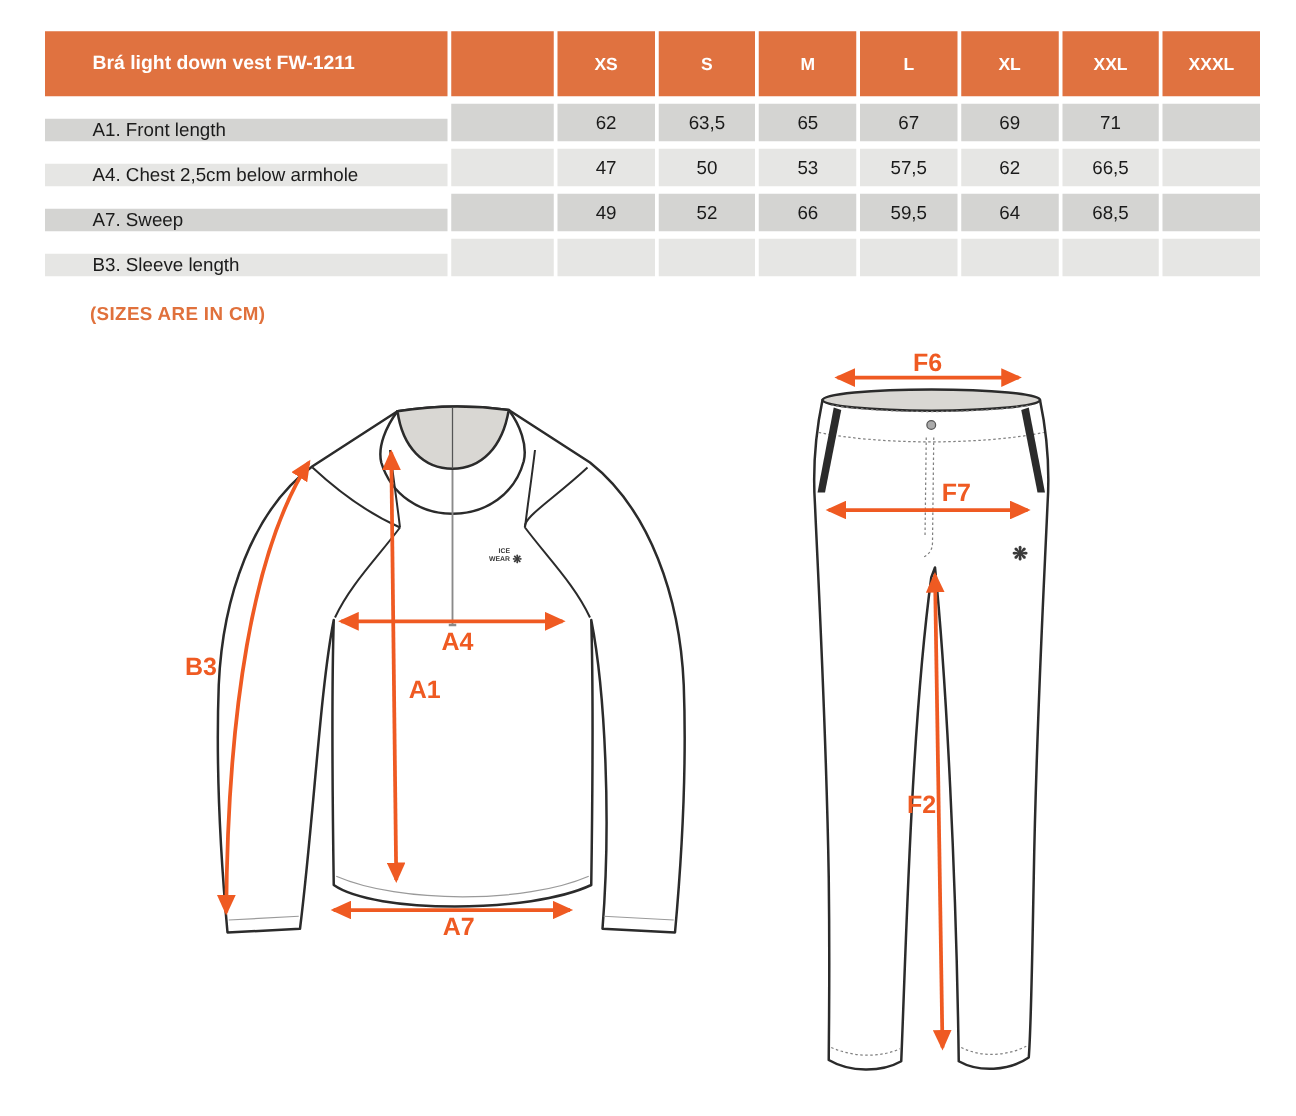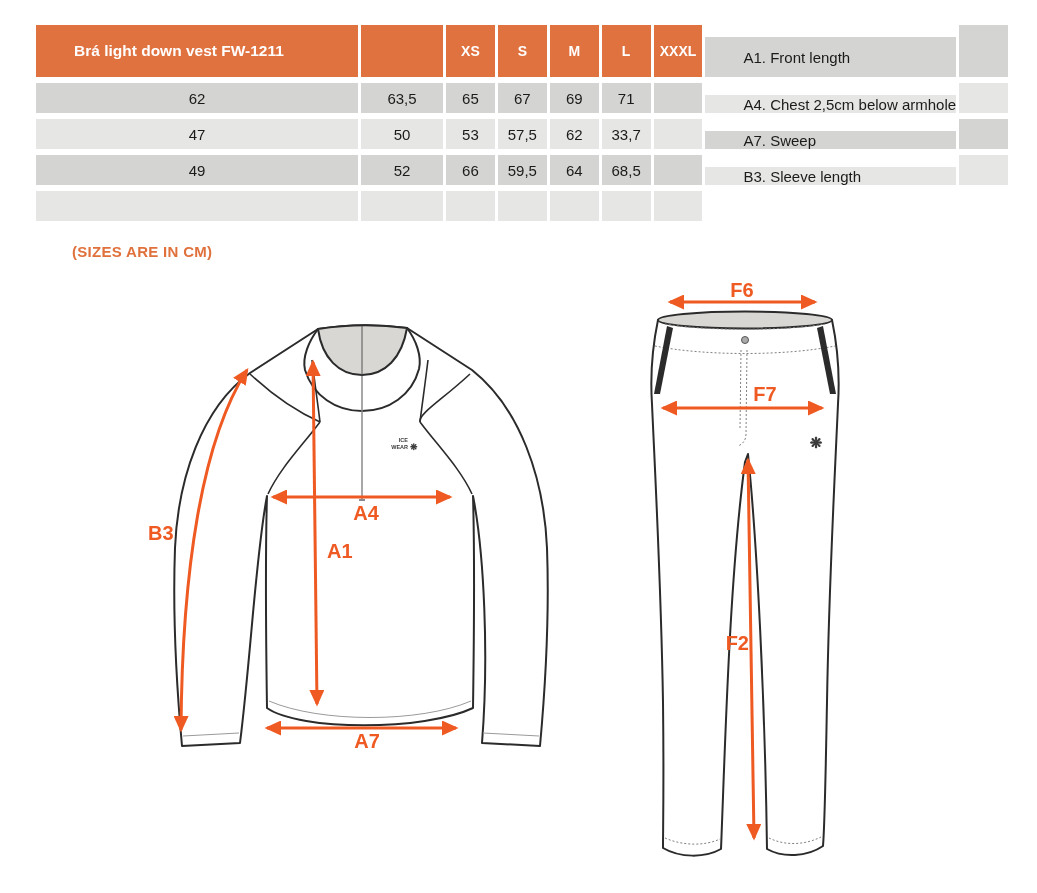--- a/index.html
+++ b/index.html
@@ -40,40 +40,42 @@
 <body>
 
 <div class="size-table">
 
   <div class="cell head title">Brá light down vest FW-1211</div>
   <div class="cell head"></div>
   <div class="cell head">XS</div>
   <div class="cell head">S</div>
   <div class="cell head">M</div>
   <div class="cell head">L</div>
+  <div class="cell head">XL</div>
+  <div class="cell head">XXL</div>
   <div class="cell head">XXXL</div>
 
   <div class="cell dark rlabel">A1. Front length</div>
   <div class="cell dark"></div>
   <div class="cell dark">62</div>
   <div class="cell dark">63,5</div>
   <div class="cell dark">65</div>
   <div class="cell dark">67</div>
   <div class="cell dark">69</div>
   <div class="cell dark">71</div>
   <div class="cell dark"></div>
 
   <div class="cell light rlabel">A4. Chest 2,5cm below armhole</div>
   <div class="cell light"></div>
   <div class="cell light">47</div>
   <div class="cell light">50</div>
   <div class="cell light">53</div>
   <div class="cell light">57,5</div>
   <div class="cell light">62</div>
-  <div class="cell light">33,7</div>
+  <div class="cell light">66,5</div>
   <div class="cell light"></div>
 
   <div class="cell dark rlabel">A7. Sweep</div>
   <div class="cell dark"></div>
   <div class="cell dark">49</div>
   <div class="cell dark">52</div>
   <div class="cell dark">66</div>
   <div class="cell dark">59,5</div>
   <div class="cell dark">64</div>
   <div class="cell dark">68,5</div>

